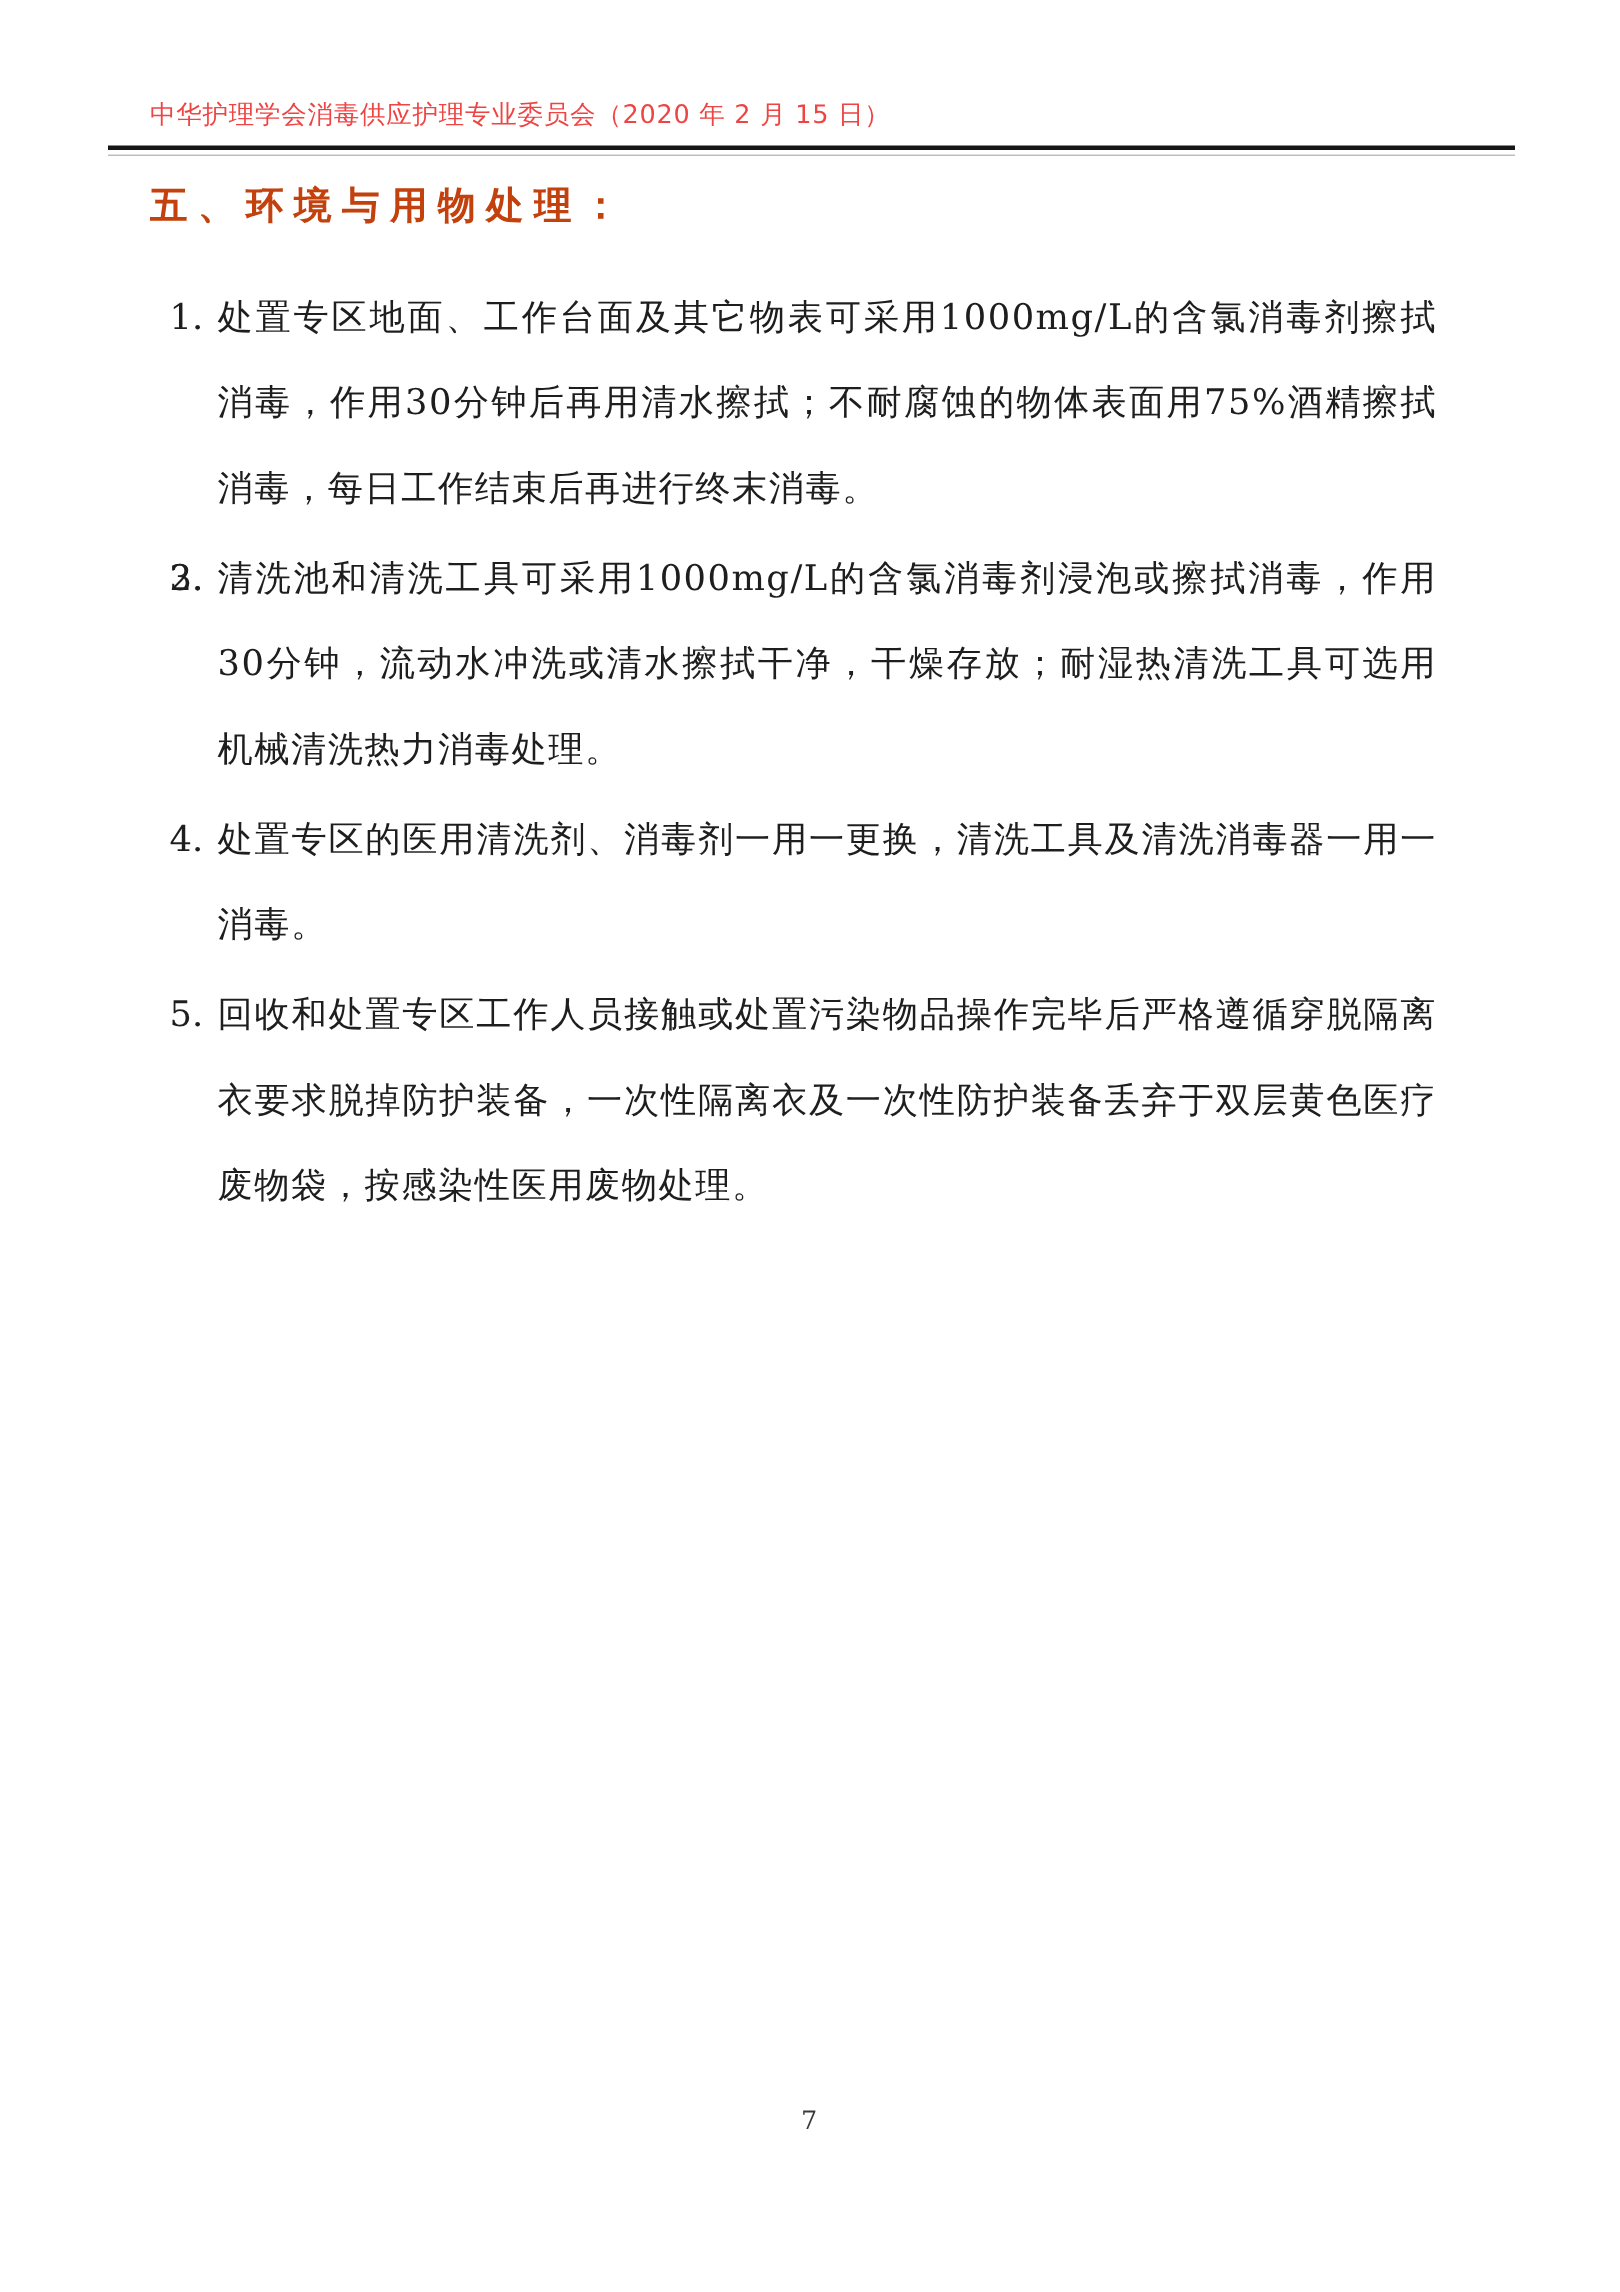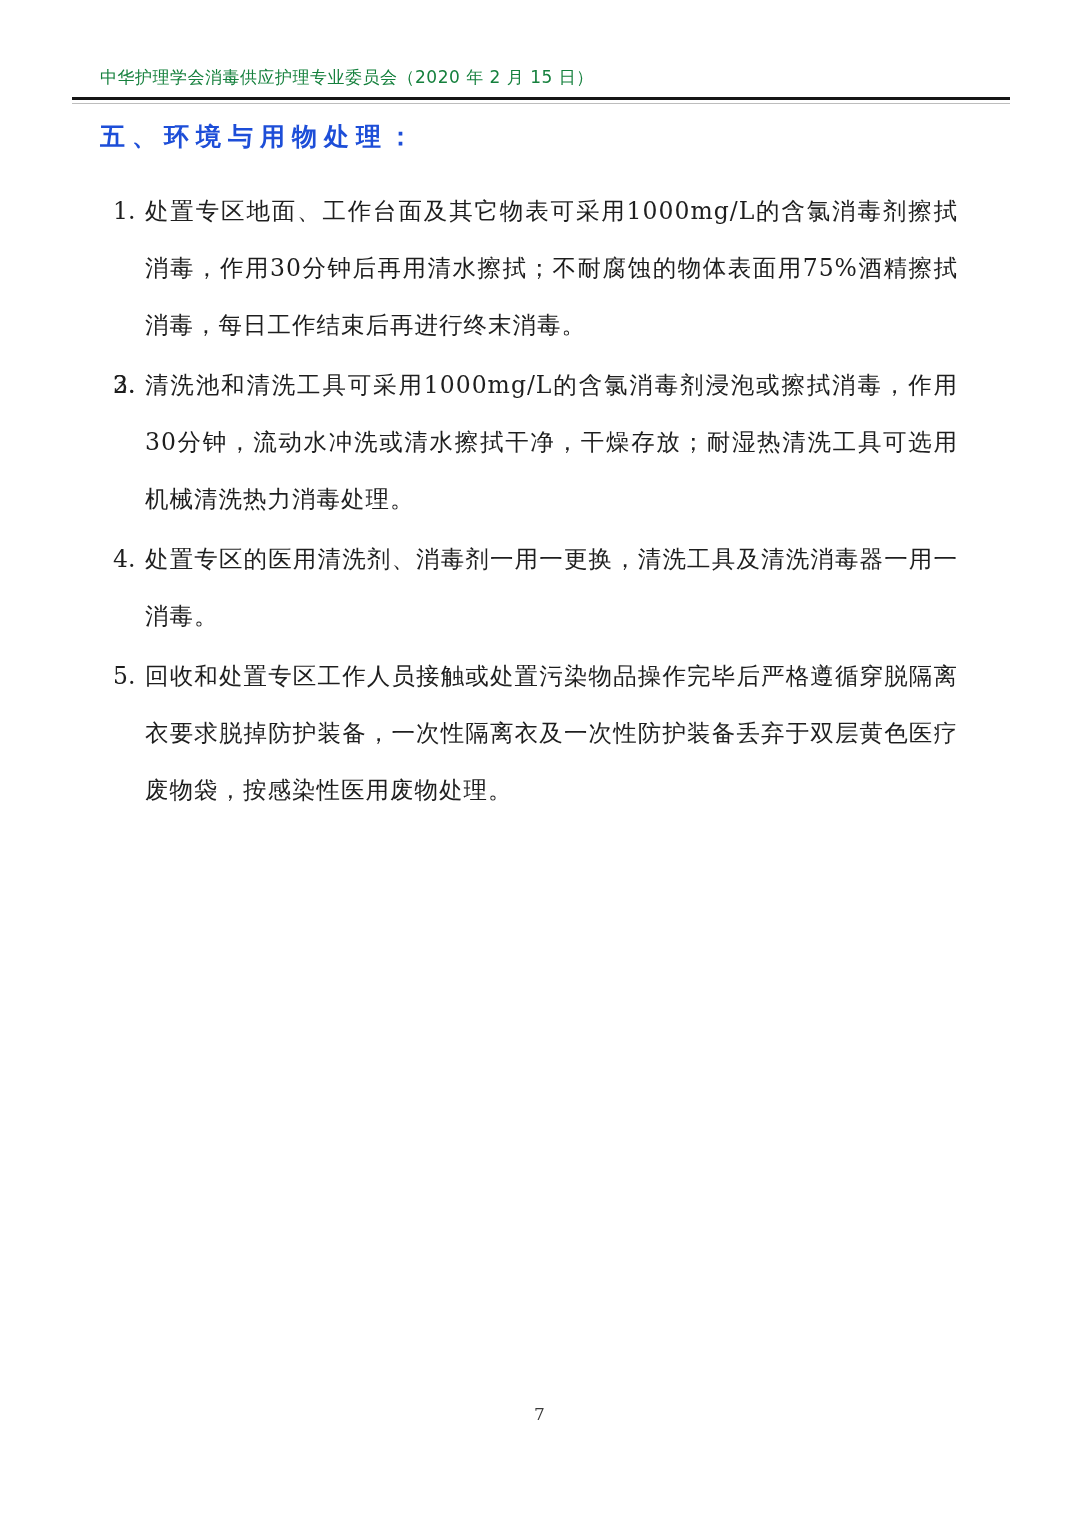--- a/index.html
+++ b/index.html
@@ -18,36 +18,36 @@
     color: #1e1e1e;
   }
   .doc-header {
     padding-top: 64px;
     margin: 0 70px 0 72px;
   }
   .doc-header .header-text {
     font-family: "DejaVu Sans", "Liberation Sans", sans-serif;
     font-size: 17px;
     line-height: 26px;
-    color: #15803d;
+    color: #ef4444;
     letter-spacing: 0.5px;
     padding-left: 28px;
     margin-bottom: 7px;
   }
   .doc-header .header-rule {
     border-top: 3px solid #161616;
     border-bottom: 1px solid #bdbdbd;
     height: 3px;
   }
   .section-title {
     margin: 15px 100px 0 100px;
     font-size: 25px;
     font-weight: bold;
     letter-spacing: 7px;
-    color: #1d4ed8;
+    color: #c2410c;
     line-height: 36px;
   }
   .list {
     margin: 28px 122px 0 100px;
     font-size: 23.5px;
     line-height: 57px;
   }
   .list-item {
     position: relative;
     padding-left: 45px;

